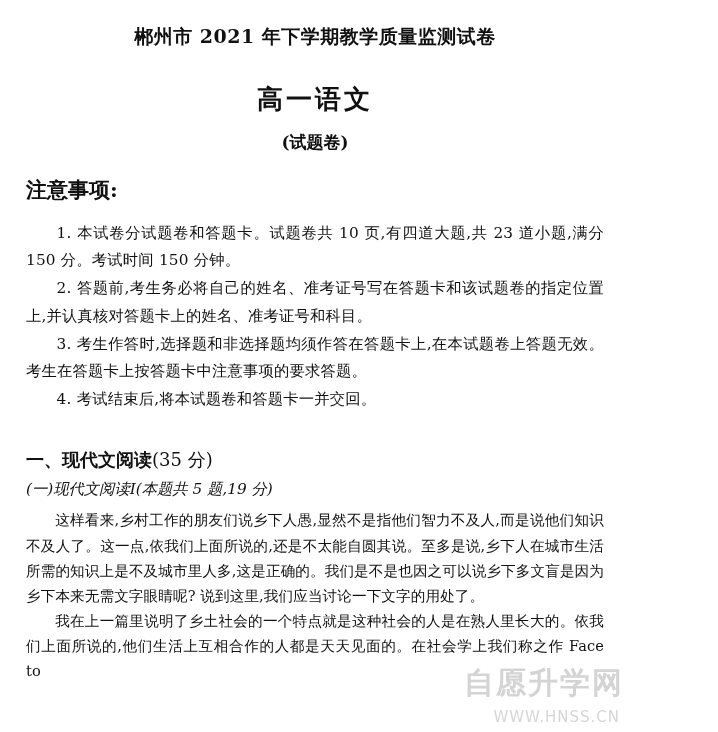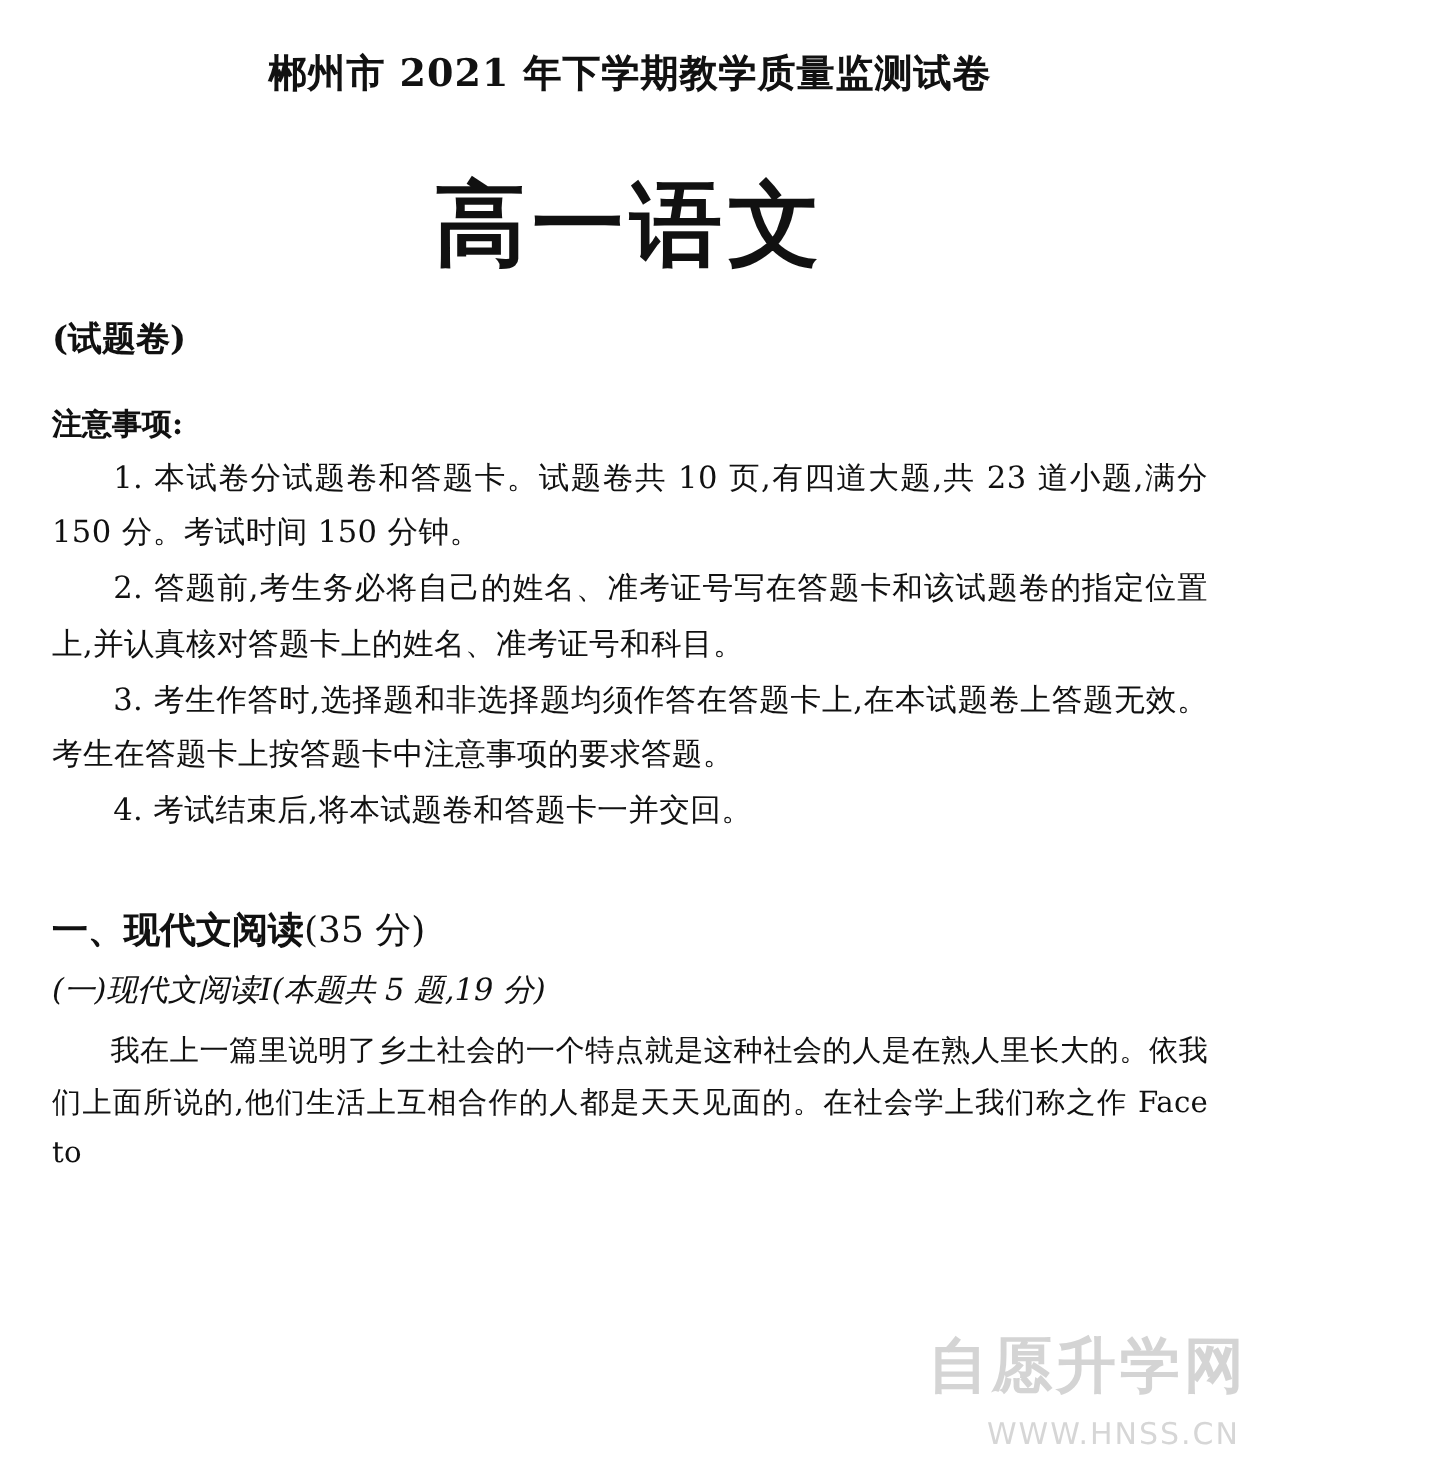--- a/index.html
+++ b/index.html
@@ -26,39 +26,39 @@
     text-align: center;
     font-size: 19px;
     font-weight: bold;
     letter-spacing: 0.5px;
     margin-top: 6px;
     margin-bottom: 2px;
     font-family: "DejaVu Serif", "Liberation Serif", serif;
   }
   .title-sub {
     text-align: center;
-    font-size: 46px;
+    font-size: 26px;
     font-weight: bold;
     letter-spacing: 3px;
     margin-top: 32px;
     margin-bottom: 4px;
     font-family: Liberation Serif, serif;
   }
   .title-note {
-    text-align: left;
+    text-align: center;
     font-size: 17px;
     font-weight: bold;
     margin-top: 14px;
     margin-bottom: 10px;
   }
   .section-label {
-    font-size: 15px;
+    font-size: 21px;
     font-weight: bold;
     margin-top: 22px;
-    margin-bottom: 4px;
+    margin-bottom: 16px;
   }
   .para {
     font-size: 15.3px;
     line-height: 1.78;
     text-align: justify;
     margin: 0 0 1px 0;
     letter-spacing: 0.2px;
   }
   .indent2 {
     text-indent: 2em;
@@ -132,19 +132,20 @@
 
   <div class="heading-line">
     <b>一、现代文阅读</b><span>(35 分)</span>
   </div>
 
   <div class="sub-line">(一)现代文阅读Ⅰ(本题共 5 题,19 分)</div>
 
 
 
   <div class="body-block">
+    <p class="body-para">这样看来,乡村工作的朋友们说乡下人愚,显然不是指他们智力不及人,而是说他们知识不及人了。这一点,依我们上面所说的,还是不太能自圆其说。至多是说,乡下人在城市生活所需的知识上是不及城市里人多,这是正确的。我们是不是也因之可以说乡下多文盲是因为乡下本来无需文字眼睛呢? 说到这里,我们应当讨论一下文字的用处了。</p>
     <p class="body-para">我在上一篇里说明了乡土社会的一个特点就是这种社会的人是在熟人里长大的。依我们上面所说的,他们生活上互相合作的人都是天天见面的。在社会学上我们称之作 Face  to</p>
   </div>
 
   <div class="watermark">自愿升学网</div>
   <div class="wm2">WWW.HNSS.CN</div>
 
 </div>
 
 </body></html>

